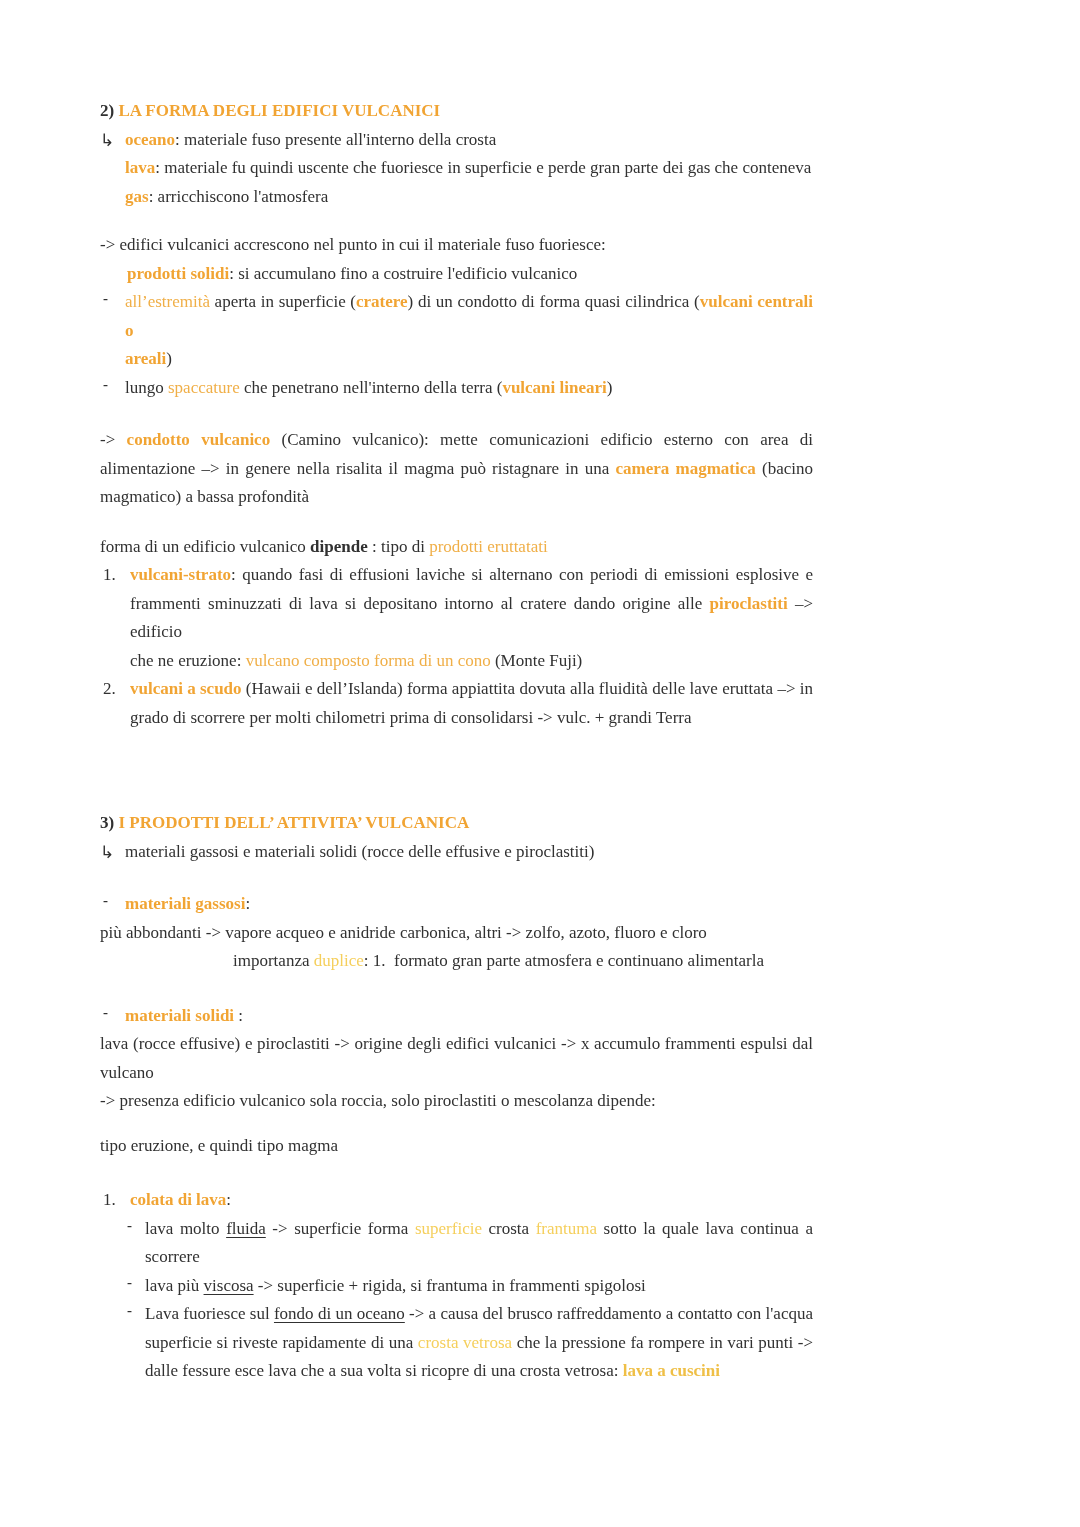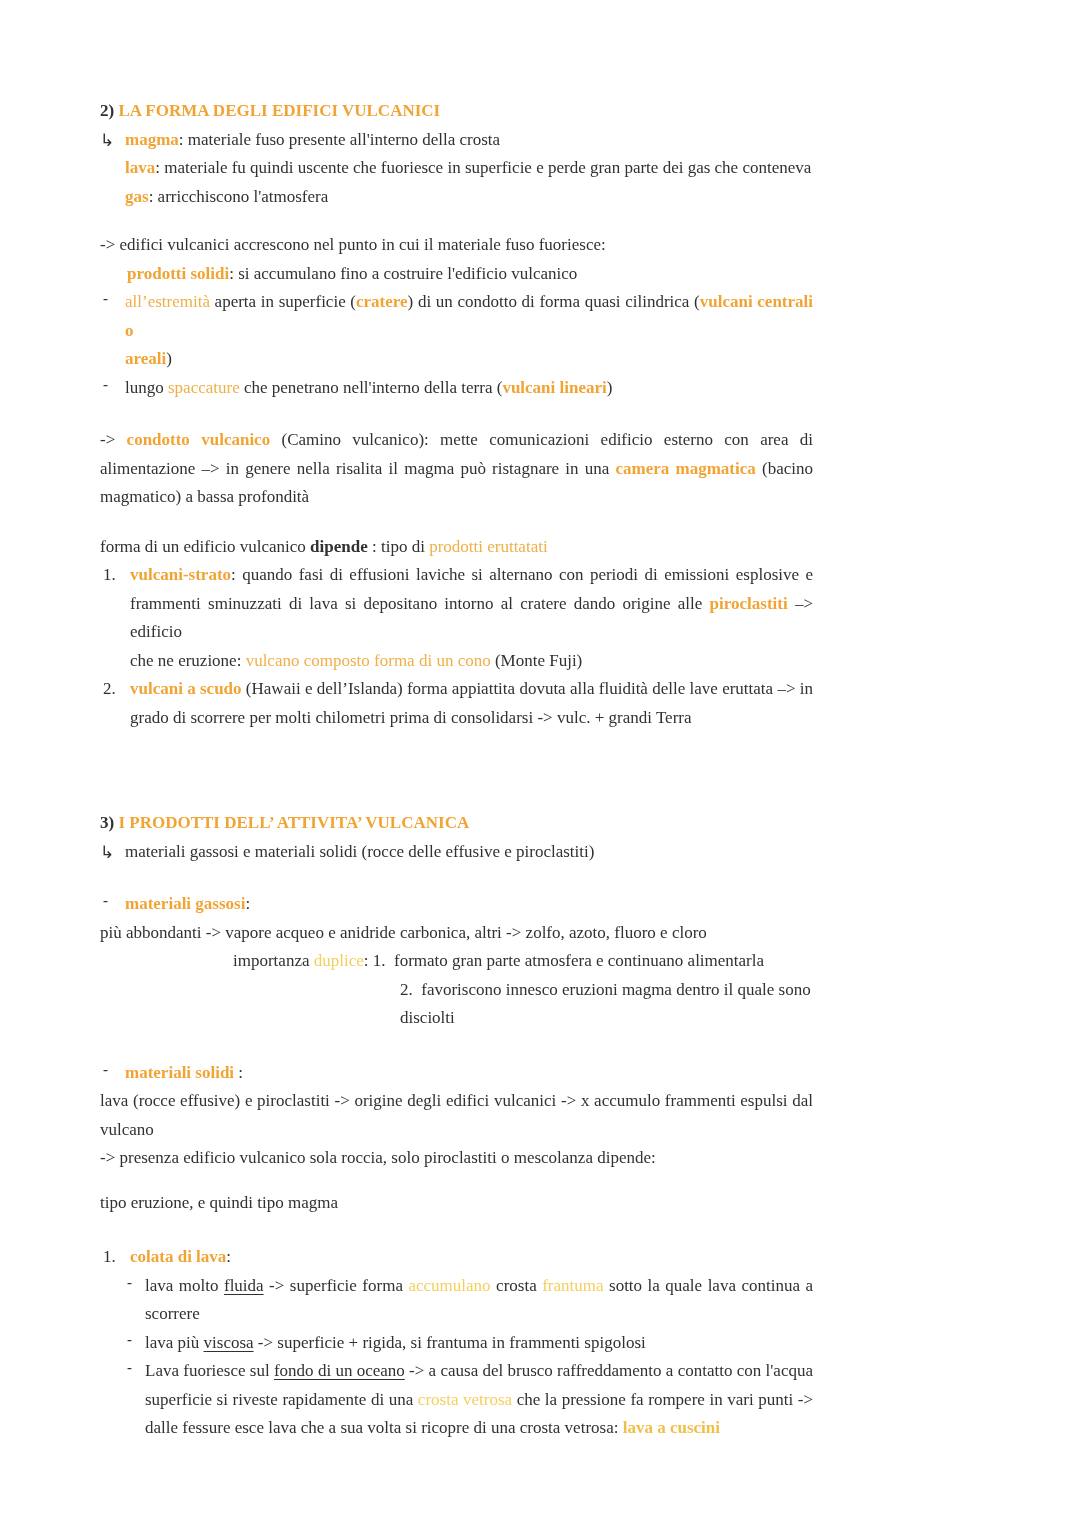--- a/index.html
+++ b/index.html
@@ -55,21 +55,21 @@
 </head>
 <body>
 
 <div class="page">
   <div id="notes-content">
       <div class="block" style="margin-top: 0px; padding-left: 0px;">
         <div class="bline"><span class="seg-b">2) </span><span class="seg-ob">LA FORMA DEGLI EDIFICI VULCANICI</span></div>
       </div>
       <div class="block" style="margin-top: 0px; padding-left: 25px;">
         <span class="marker marker-arrow" style="left: 0px;">↳</span>
-        <div class="bline"><span class="seg-ob">magma</span><span class="seg-n">: materiale fuso presente all'interno della crosta</span></div>
+        <div class="bline"><span class="seg-ob">oceano</span><span class="seg-n">: materiale fuso presente all'interno della crosta</span></div>
       </div>
       <div class="block" style="margin-top: 0px; padding-left: 25px;">
         <div class="bline"><span class="seg-ob">lava</span><span class="seg-n">: materiale fu quindi uscente che fuoriesce in superficie e perde gran parte dei gas che conteneva</span></div>
       </div>
       <div class="block" style="margin-top: 0px; padding-left: 25px;">
         <div class="bline"><span class="seg-ob">gas</span><span class="seg-n">: arricchiscono l'atmosfera</span></div>
       </div>
       <div class="block" style="margin-top: 20px; padding-left: 0px;">
         <div class="bline"><span class="seg-n">-&gt; edifici vulcanici accrescono nel punto in cui il materiale fuso fuoriesce:</span></div>
       </div>
@@ -114,44 +114,41 @@
       <div class="block" style="margin-top: 24px; padding-left: 25px;">
         <span class="marker marker-dash" style="left: 3px;">-</span>
         <div class="bline"><span class="seg-ob">materiali gassosi</span><span class="seg-n">:</span></div>
       </div>
       <div class="block" style="margin-top: 0px; padding-left: 0px;">
         <div class="bline"><span class="seg-n">più abbondanti -&gt; vapore acqueo e anidride carbonica, altri -&gt; zolfo, azoto, fluoro e cloro</span></div>
       </div>
       <div class="block" style="margin-top: 0px; padding-left: 133px;">
         <div class="bline"><span class="seg-n">importanza </span><span class="seg-py">duplice</span><span class="seg-n">: 1.&nbsp; formato gran parte atmosfera e continuano alimentarla</span></div>
       </div>
-      <div class="block" style="margin-top: 0px; padding-left: 300px;">
-        <div class="bline"><span class="seg-n">2.&nbsp; favoriscono innesco eruzioni magma dentro il quale sono disciolti</span></div>
-      </div>
       <div class="block" style="margin-top: 26px; padding-left: 25px;">
         <span class="marker marker-dash" style="left: 3px;">-</span>
         <div class="bline"><span class="seg-ob">materiali solidi</span><span class="seg-n"> :</span></div>
       </div>
       <div class="block" style="margin-top: 0px; padding-left: 0px;">
         <div class="bline jline"><span class="seg-n">lava (rocce effusive) e piroclastiti -&gt; origine degli edifici vulcanici -&gt; x accumulo frammenti espulsi dal</span></div>
         <div class="bline"><span class="seg-n">vulcano</span></div>
       </div>
       <div class="block" style="margin-top: 0px; padding-left: 0px;">
         <div class="bline"><span class="seg-n">-&gt; presenza edificio vulcanico sola roccia, solo piroclastiti o mescolanza dipende:</span></div>
       </div>
       <div class="block" style="margin-top: 16px; padding-left: 0px;">
         <div class="bline"><span class="seg-n">tipo eruzione, e quindi tipo magma</span></div>
       </div>
       <div class="block" style="margin-top: 26px; padding-left: 30px;">
         <span class="marker marker-num" style="left: 3px;">1.</span>
         <div class="bline"><span class="seg-ob">colata di lava</span><span class="seg-n">:</span></div>
       </div>
       <div class="block" style="margin-top: 0px; padding-left: 45px;">
         <span class="marker marker-dash" style="left: 27px;">-</span>
-        <div class="bline jline"><span class="seg-n">lava molto </span><span class="seg-u">fluida</span><span class="seg-n"> -&gt; superficie forma </span><span class="seg-py">accumulano</span><span class="seg-n"> crosta </span><span class="seg-py">frantuma</span><span class="seg-n"> sotto la quale lava continua a</span></div>
+        <div class="bline jline"><span class="seg-n">lava molto </span><span class="seg-u">fluida</span><span class="seg-n"> -&gt; superficie forma </span><span class="seg-py">superficie</span><span class="seg-n"> crosta </span><span class="seg-py">frantuma</span><span class="seg-n"> sotto la quale lava continua a</span></div>
         <div class="bline"><span class="seg-n">scorrere</span></div>
       </div>
       <div class="block" style="margin-top: 0px; padding-left: 45px;">
         <span class="marker marker-dash" style="left: 27px;">-</span>
         <div class="bline"><span class="seg-n">lava più </span><span class="seg-u">viscosa</span><span class="seg-n"> -&gt; superficie + rigida, si frantuma in frammenti spigolosi</span></div>
       </div>
       <div class="block" style="margin-top: 0px; padding-left: 45px;">
         <span class="marker marker-dash" style="left: 27px;">-</span>
         <div class="bline jline"><span class="seg-n">Lava fuoriesce sul </span><span class="seg-u">fondo di un oceano</span><span class="seg-n"> -&gt; a causa del brusco raffreddamento a contatto con l'acqua</span></div>
         <div class="bline jline"><span class="seg-n">superficie si riveste rapidamente di una </span><span class="seg-py">crosta vetrosa</span><span class="seg-n"> che la pressione fa rompere in vari punti -&gt;</span></div>

